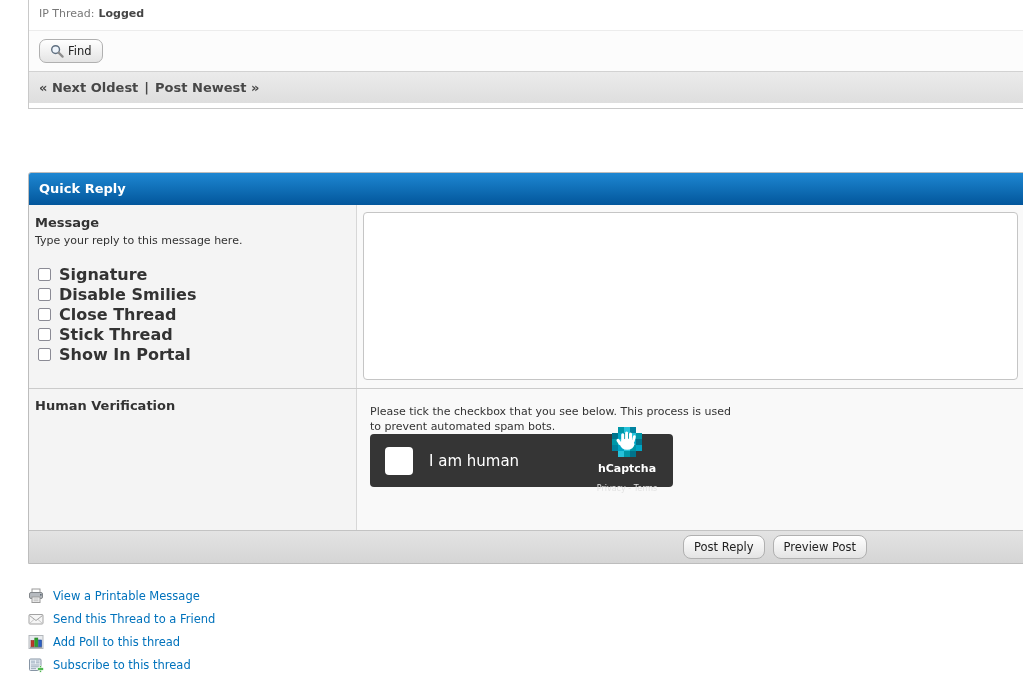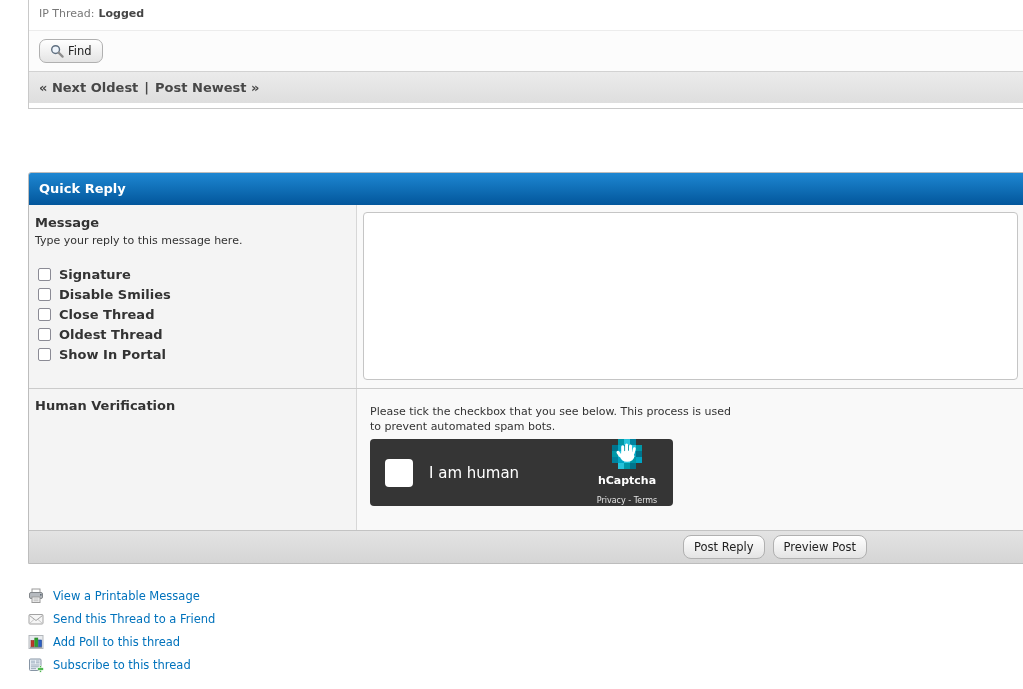--- a/index.html
+++ b/index.html
@@ -38,28 +38,28 @@
   .row-message .cell-right { padding:7px 6px; }
   .row-verify { border-top:1px solid #cbcbcb; }
   .row-verify .cell-left { min-height:141px; padding-top:9px; }
   .row-verify .cell-right { padding:15px 0 0 13px; }
   .sec-heading { font-size:13px; font-weight:bold; color:#333; }
   .sec-desc { font-size:11px; color:#333; margin-top:4px; }
   .opts { margin-top:20px; padding-left:3px; }
   .opt { display:flex; align-items:center; height:14px; margin-bottom:6px; cursor:pointer; }
   .cb { width:13px; height:13px; background:#fff; border:1px solid #8b8b95;
     border-radius:2px; flex:0 0 13px; }
-  .opt-label { margin-left:8px; font-size:13px; font-weight:bold; color:#333; }
+  .opt-label { margin-left:8px; font-size:16px; font-weight:bold; color:#333; }
   textarea.reply { width:655px; height:168px; background:#fff;
     border:1px solid #c5c5c5; border-radius:4px; resize:none; outline:none;
     font-family:inherit; font-size:12px; padding:6px; display:block; }
   .instructions { font-size:11px; line-height:15px; max-width:370px; color:#333; }
 
   
-  .hcaptcha { margin-top:5px; width:303px; height:67px; background:#353535;
+  .hcaptcha { width:303px; height:53px; background:#353535;
     border-radius:4px; display:flex; align-items:center; }
   .hc-checkbox { width:28px; height:28px; background:#fff; border-radius:4px;
     margin-left:15px; cursor:pointer; flex:0 0 28px; }
   .hc-label { margin-left:16px; font-size:15px; color:#fff; }
   .hc-right { margin-left:auto; margin-right:6px; width:80px; text-align:center; }
   .hc-right svg { display:block; margin:0 auto; }
   .hc-brand { font-size:11px; font-weight:bold; color:#fff; margin-top:2px; }
   .hc-links { font-size:8px; color:#e3e3e3; margin-top:2px; }
   .hc-links span { cursor:pointer; }
 
@@ -112,21 +112,21 @@
         <label class="opt">
           <span class="cb"></span>
           <span class="opt-label">Disable Smilies</span>
         </label>
         <label class="opt">
           <span class="cb"></span>
           <span class="opt-label">Close Thread</span>
         </label>
         <label class="opt">
           <span class="cb"></span>
-          <span class="opt-label">Oldest Thread</span>
+          <span class="opt-label">Stick Thread</span>
         </label>
         <label class="opt">
           <span class="cb"></span>
           <span class="opt-label">Show In Portal</span>
         </label>
       </div>
     </div>
     <div class="cell-right">
       <textarea class="reply" style=""></textarea>
     </div>

